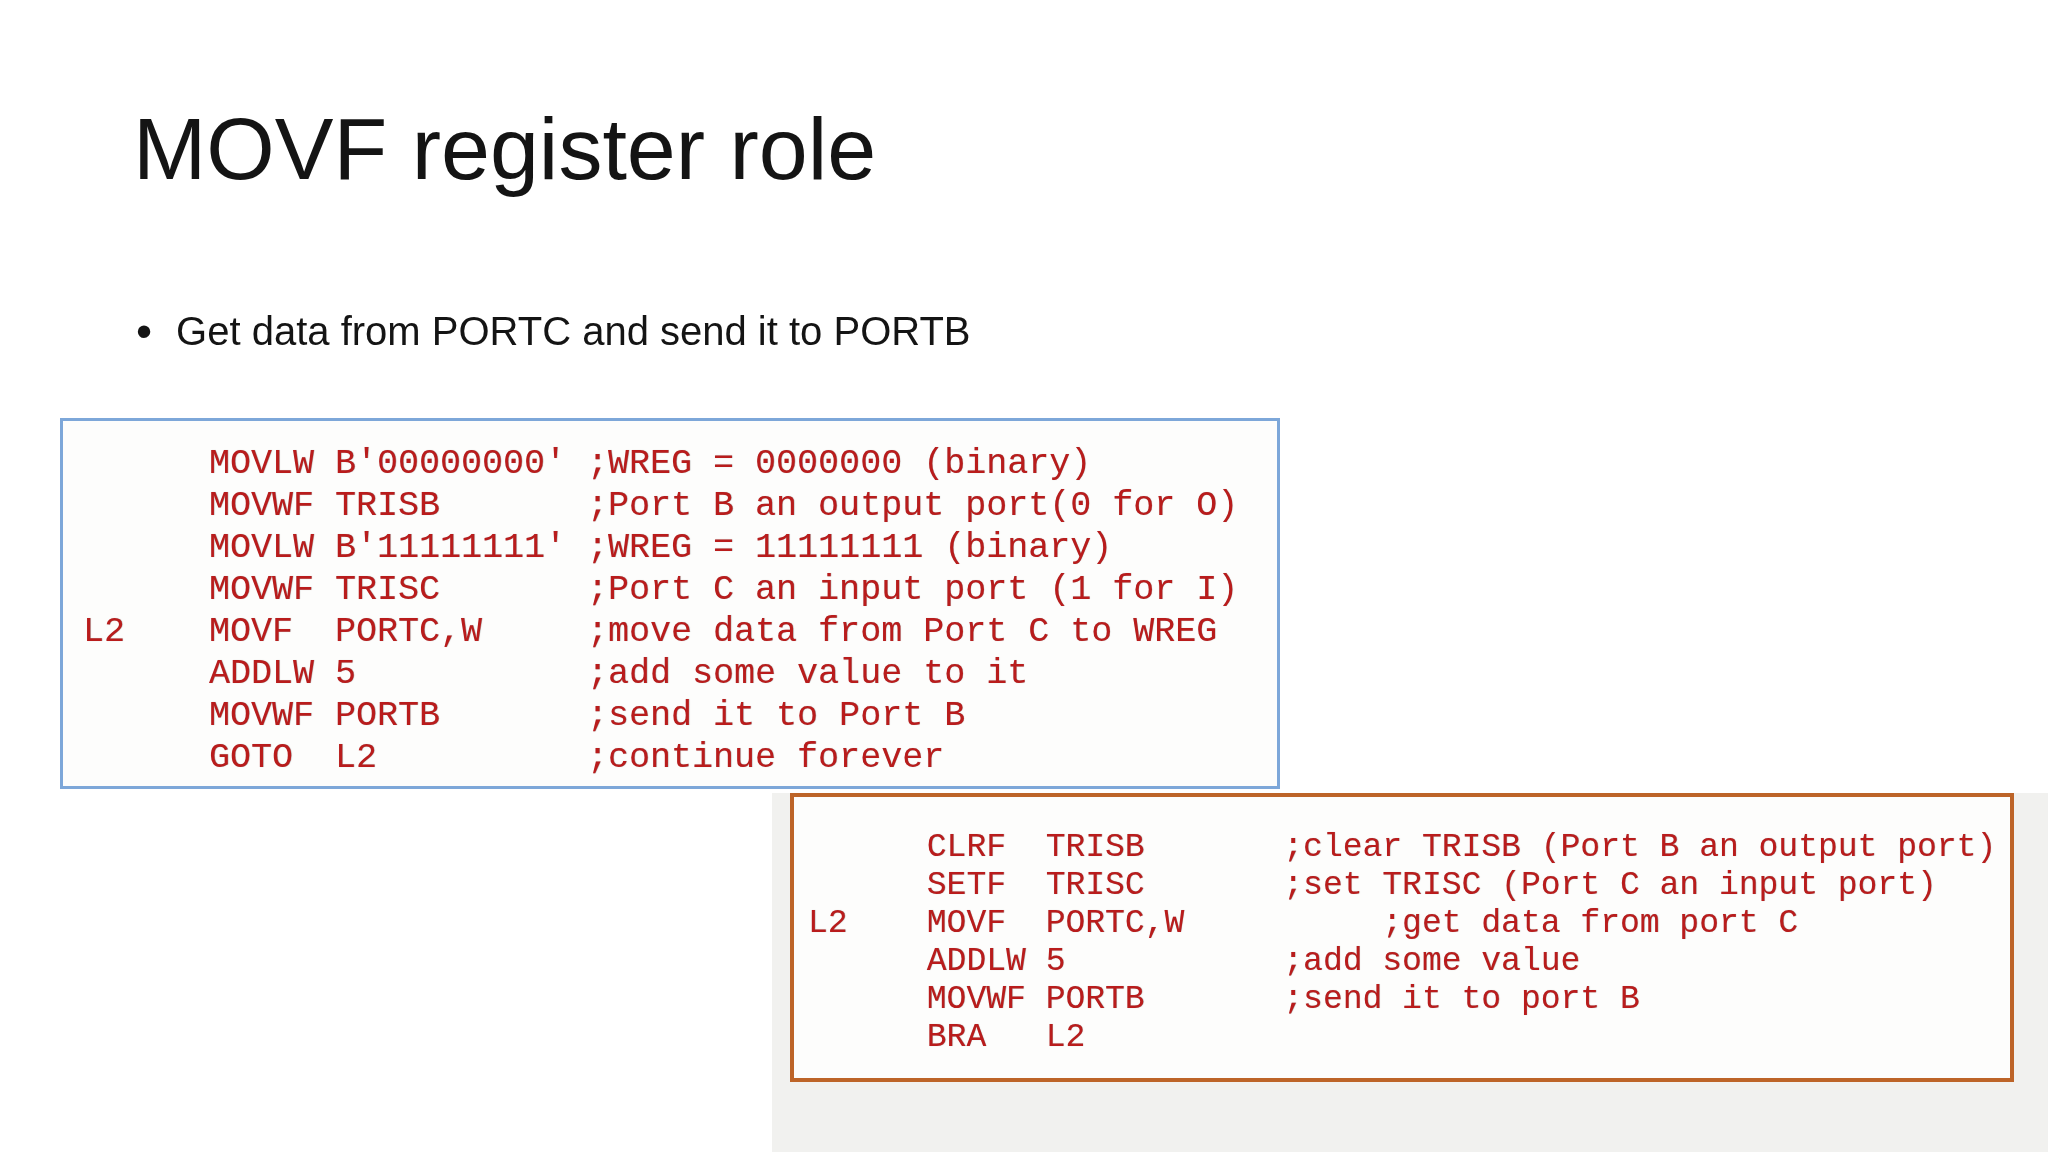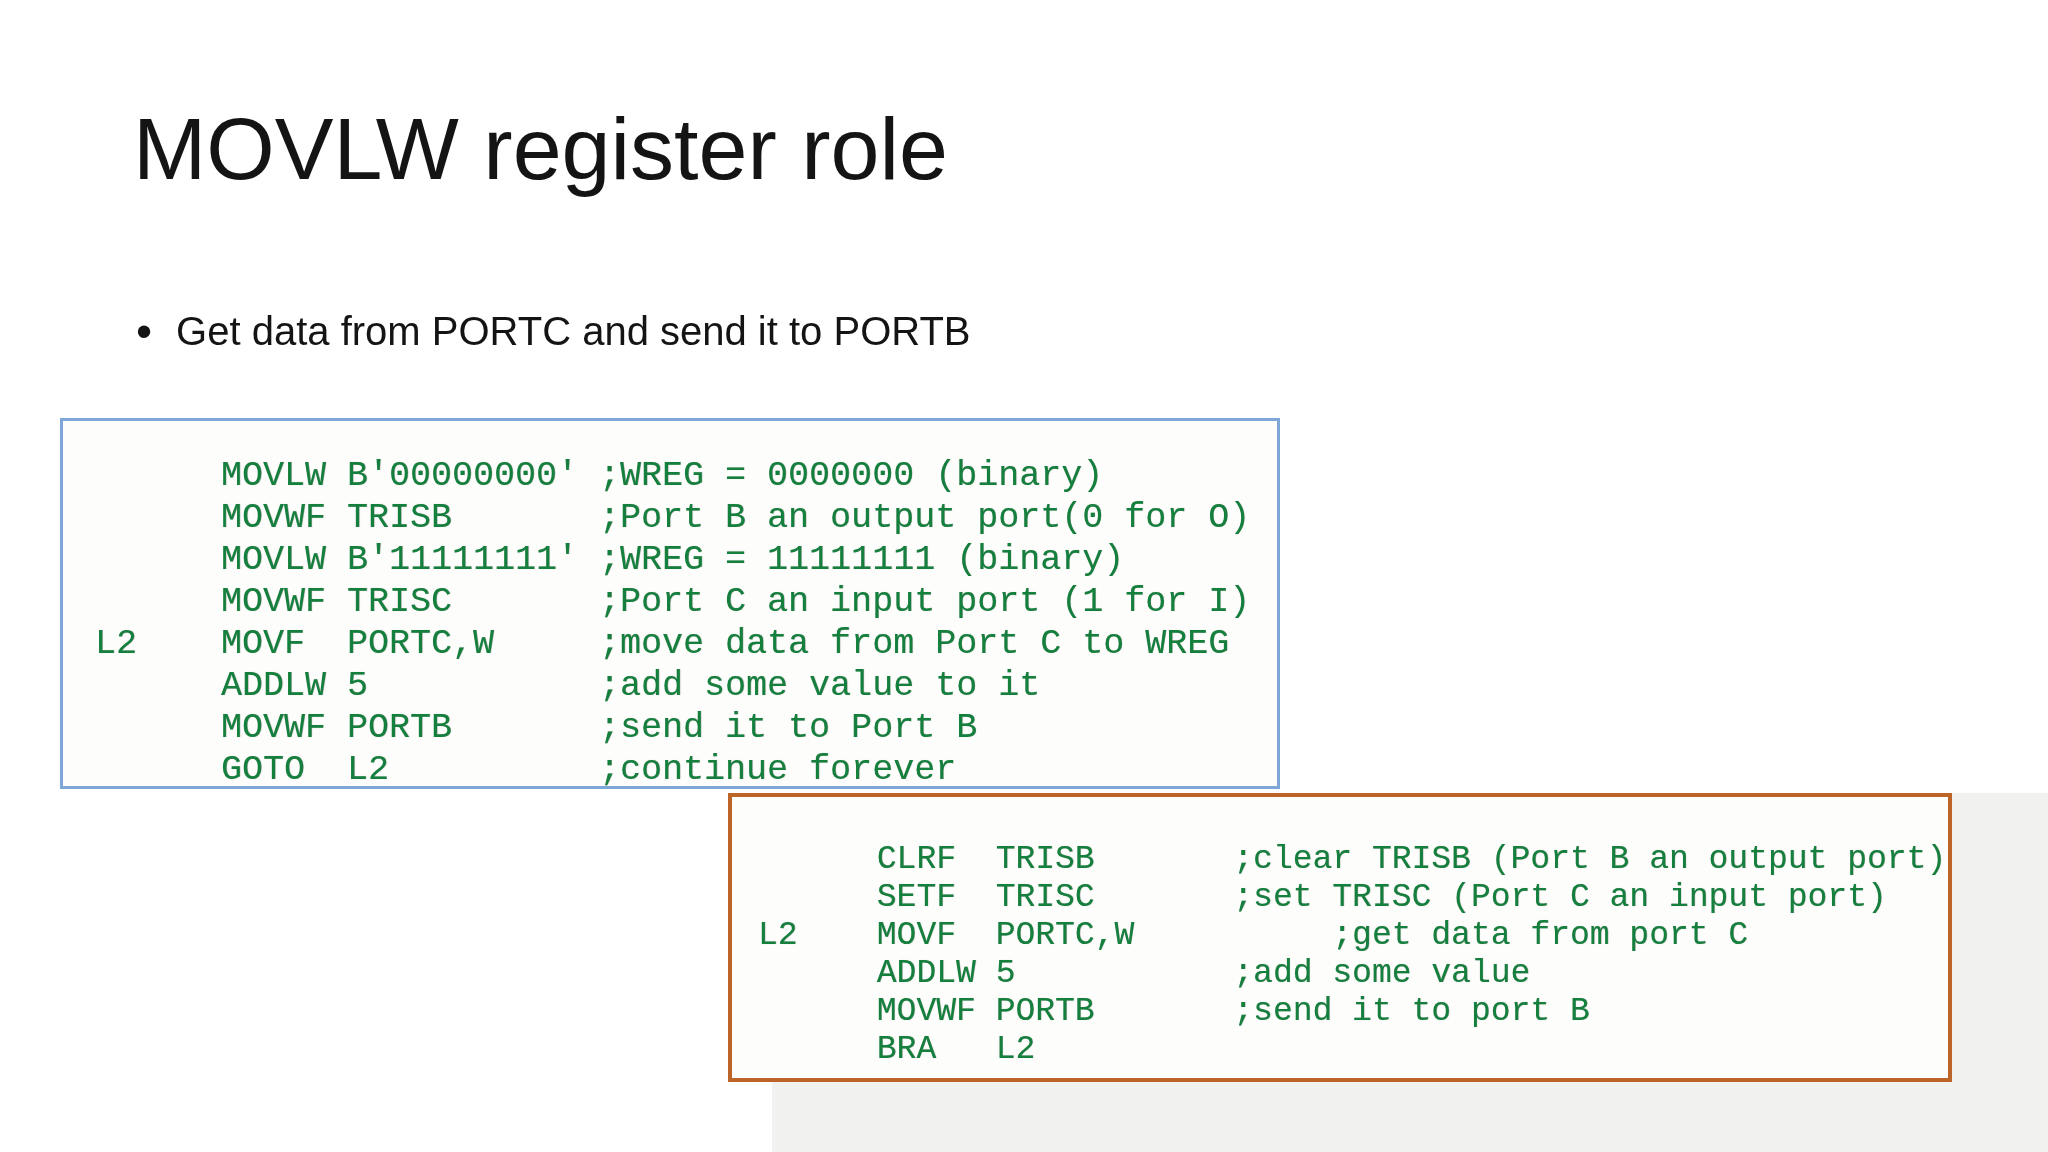--- a/index.html
+++ b/index.html
@@ -54,32 +54,32 @@
     background: #fdfdfc;
   }
   .code-box-goto {
     left: 60px;
     top: 418px;
     width: 1220px;
     height: 371px;
     border: 3px solid #7da7d9;
   }
   .code-box-bra {
-    left: 728px;
+    left: 790px;
     top: 793px;
     width: 1224px;
     height: 289px;
     border: 4px solid #bd6428;
     padding-left: 20px;
   }
   .code-listing {
     position: absolute;
-    margin: 12px;
+    margin: 0;
     font-family: "Liberation Mono", monospace;
-    color: #15803d;
+    color: #b91c1c;
     text-shadow: 0.4px 0.4px 0.7px rgba(40,40,40,0.38);
     white-space: pre;
   }
   .code-listing-goto {
     left: 20px;
     top: 22px;
     font-size: 35px;
     line-height: 42px;
   }
   .code-listing-bra {
@@ -87,21 +87,21 @@
     top: 32px;
     font-size: 33px;
     line-height: 38px;
   }
 </style>
 </head>
 <body>
 
 <div class="slide">
 
-  <div class="slide-title">MOVLW register role</div>
+  <div class="slide-title">MOVF register role</div>
 
   <div class="bullet-row">
     <span class="bullet-marker">•</span>
     <span class="bullet-text">Get data from PORTC and send it to PORTB</span>
   </div>
 
   <div class="scan-bg"></div>
 
   <div class="code-box code-box-goto">
     <pre class="code-listing code-listing-goto">      MOVLW B'00000000' ;WREG = 0000000 (binary)

